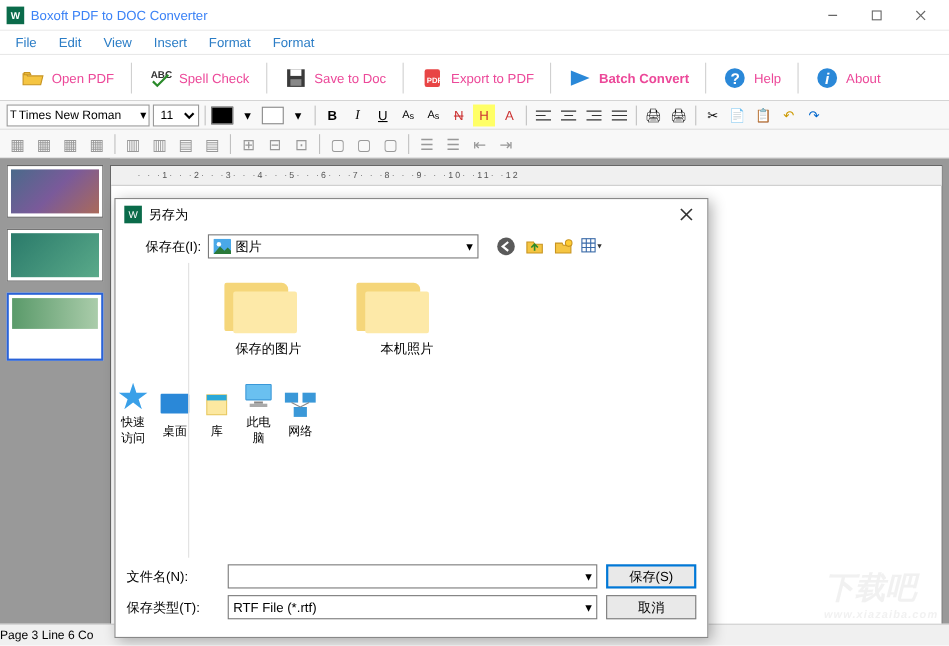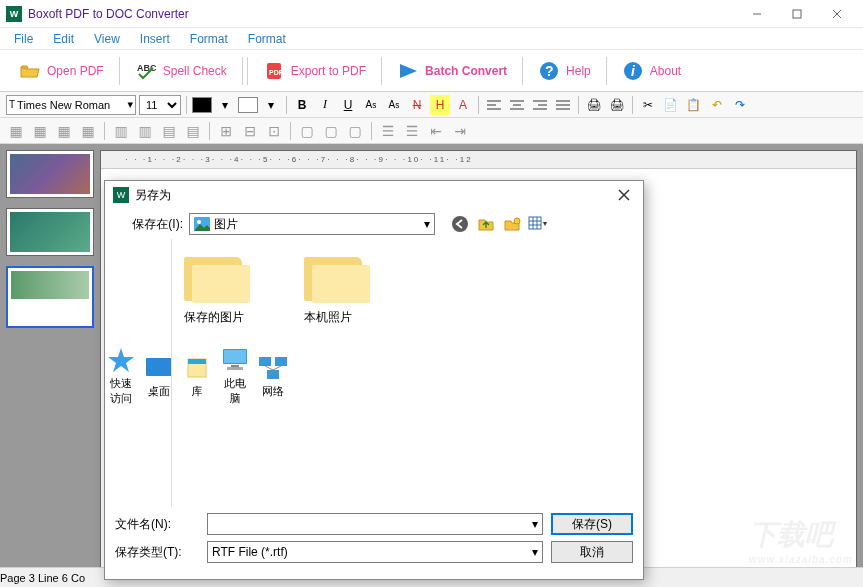--- a/index.html
+++ b/index.html
@@ -1,21 +1,21 @@
 <!DOCTYPE html>
 <html><head>
 <meta charset="utf-8">
 <style>
 * { margin: 0; padding: 0; box-sizing: border-box; font-family: "Segoe UI", Tahoma, sans-serif; }
 body { width: 863px; height: 587px; background: #fff; overflow: hidden; font-size: 12px; position: relative; }
 
 
 .titlebar { height: 28px; background: #fff; display: flex; align-items: center; padding: 0 6px; border-bottom: 1px solid #e8e8e8; }
 .titlebar .app-icon { width: 16px; height: 16px; background: #0a6b4a; color: #fff; font-size: 9px; font-weight: bold; display: flex; align-items: center; justify-content: center; margin-right: 6px; }
-.titlebar .title { flex: 1; color: #4c1d95; font-size: 12px; }
+.titlebar .title { flex: 1; color: #3b82f6; font-size: 12px; }
 .titlebar .win-controls { display: flex; }
 .titlebar .win-btn { width: 40px; height: 26px; display: flex; align-items: center; justify-content: center; color: #666; cursor: pointer; }
 
 
 .menubar { height: 22px; background: #fff; display: flex; align-items: center; padding: 0 4px; color: #2b7dc6; font-size: 12px; border-bottom: 1px solid #e8e8e8; }
 .menubar .menu-item { padding: 2px 10px; cursor: pointer; }
 
 
 .main-toolbar { height: 42px; background: #fff; border-bottom: 1px solid #d0d0d0; display: flex; align-items: center; padding: 3px 6px; gap: 0; }
 .tool-btn { height: 34px; display: flex; align-items: center; padding: 0 12px; border: 1px solid transparent; cursor: pointer; font-size: 12px; color: #ec4899; gap: 6px; }
@@ -65,21 +65,21 @@
 .dlg-navicons { display: flex; gap: 4px; margin-left: 8px; }
 .nav-ico { width: 22px; height: 22px; display: flex; align-items: center; justify-content: center; font-size: 14px; cursor: pointer; }
 
 .dlg-body { flex: 1; display: flex; }
 .dlg-places { width: 66px; display: flex; flex-direction: row; align-items: center; padding-top: 6px; gap: 6px; }
 .place { width: 58px; display: flex; flex-direction: column; align-items: center; gap: 2px; cursor: pointer; padding: 4px 0; }
 .place-ico { width: 32px; height: 28px; display: flex; align-items: center; justify-content: center; font-size: 24px; }
 .place-lbl { font-size: 11px; text-align: center; }
 
 .dlg-files { flex: 1; border-left: 1px solid #e0e0e0; padding: 12px; display: flex; gap: 30px; align-items: flex-start; }
-.folder-item { display: flex; flex-direction: column; align-items: flex-start; gap: 4px; cursor: pointer; width: 90px; }
+.folder-item { display: flex; flex-direction: column; align-items: flex-end; gap: 4px; cursor: pointer; width: 90px; }
 .folder-ico { width: 70px; height: 54px; position: relative; }
 .folder-back { position: absolute; top: 6px; left: 0; width: 58px; height: 44px; background: #f5d67a; border-radius: 2px 6px 2px 2px; }
 .folder-front { position: absolute; top: 14px; left: 8px; width: 58px; height: 38px; background: #fde9a8; border-radius: 2px; }
 .folder-lbl { font-size: 12px; text-align: center; }
 
 .dlg-bottom { padding: 6px 10px 10px 10px; }
 .dlg-row { display: flex; align-items: center; gap: 8px; margin-bottom: 6px; }
 .dlg-row .dlg-label2 { width: 84px; font-size: 12px; }
 .dlg-row .dlg-input { flex: 1; height: 22px; border: 1px solid #7a7a7a; padding: 0 4px; font-size: 12px; display: flex; align-items: center; }
 .dlg-row .dlg-input .dd { margin-left: auto; }
@@ -140,20 +140,30 @@
   <div class="tool-btn">
     <span class="tool-icon">
       <svg width="22" height="20">
           <text x="2" y="10" font-size="9" font-weight="bold" fill="#333">ABC</text>
           <path d="M4 13 L8 17 L18 7" stroke="#2a8a2a" stroke-width="2" fill="none"></path>
         </svg>
     </span>
     <span>Spell Check</span>
   </div>
   <div class="tool-sep"></div>
+  <div class="tool-btn">
+    <span class="tool-icon">
+      <svg width="20" height="20">
+          <rect x="2" y="2" width="16" height="16" fill="#3a3a3a"></rect>
+          <rect x="5" y="2" width="10" height="6" fill="#fff"></rect>
+          <rect x="5" y="11" width="10" height="6" fill="#888"></rect>
+        </svg>
+    </span>
+    <span>Save to Doc</span>
+  </div>
   <div class="tool-sep"></div>
   <div class="tool-btn">
     <span class="tool-icon">
       <svg width="20" height="20">
           <rect x="3" y="2" width="14" height="16" fill="#e84545" rx="2"></rect>
           <text x="5" y="14" font-size="7" fill="#fff" font-weight="bold">PDF</text>
         </svg>
     </span>
     <span>Export to PDF</span>
   </div>

